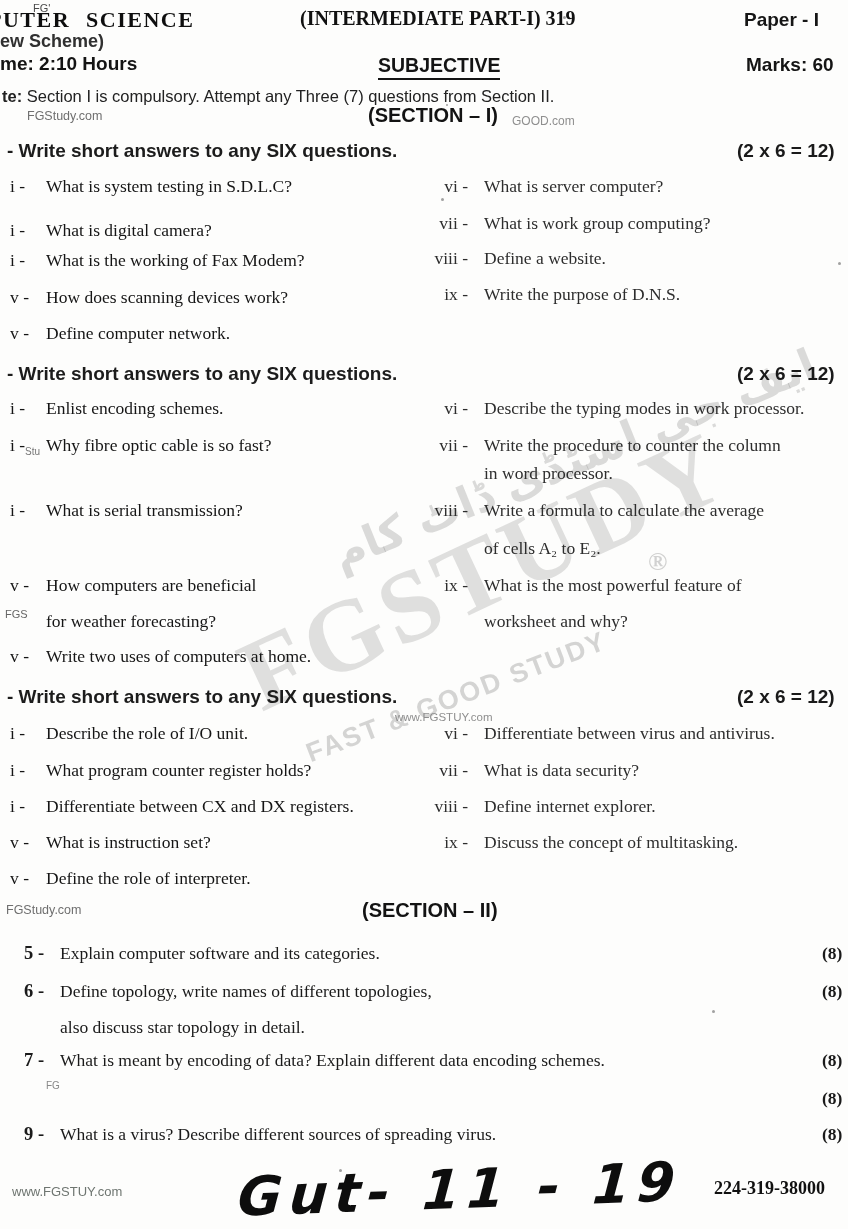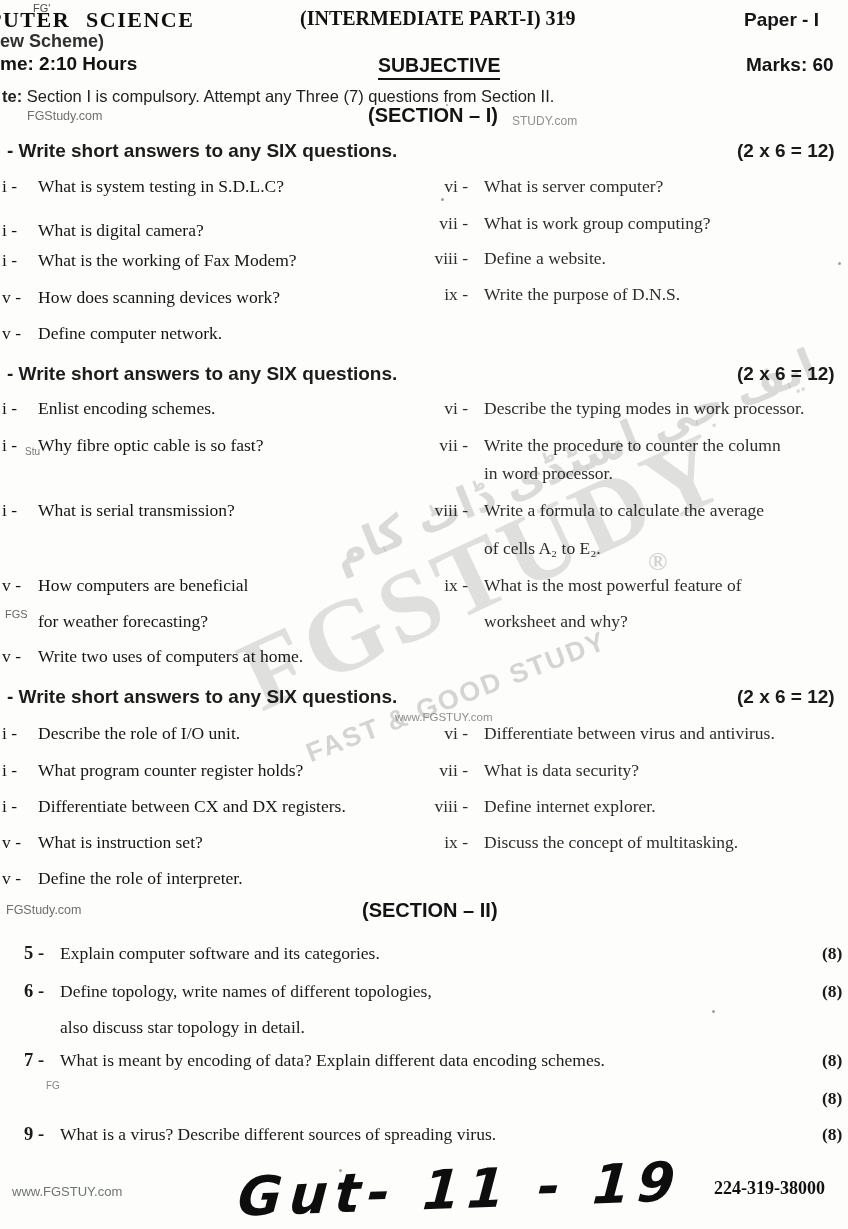--- a/index.html
+++ b/index.html
@@ -19,21 +19,21 @@
   .marks-hdr { left:746px; top:54px; font:bold 19px "Liberation Sans",sans-serif; color:#141414; }
   .note { left:2px; top:87px; font-size:16.5px; font-family:"Liberation Sans",sans-serif; color:#222; }
   .note .nb { font-weight:bold; }
   .wm-sm { font-family:"Liberation Sans",sans-serif; color:#6f6f6f; }
   .sec-label { font:bold 20px "Liberation Sans",sans-serif; color:#131313; }
 
   
   .bhead { position:absolute; left:7px; font:bold 19px "Liberation Sans",sans-serif; color:#1c1c1c; white-space:nowrap; }
   .bmarks { position:absolute; left:737px; font:bold 19px "Liberation Sans",sans-serif; color:#1a1a1a; white-space:nowrap; }
   .row { position:absolute; white-space:nowrap; font-size:17.5px; font-family:"Liberation Serif",serif; }
-  .rowL { left:2px; color:#151515; }
+  .rowL { left:10px; color:#151515; }
   .rowR { left:418px; color:#2d2d2d; }
   .ln { display:inline-block; width:36px; }
   .rn { display:inline-block; width:50px; text-align:right; margin-right:16px; }
 
   
   .s2row { position:absolute; left:24px; white-space:nowrap; font-size:17.5px; color:#1a1a1a; }
   .s2n { display:inline-block; width:36px; font-weight:bold; font-size:18.5px; }
   .s2m { position:absolute; left:822px; font-weight:bold; font-size:17.5px; color:#1a1a1a; white-space:nowrap; }
 
   
@@ -69,21 +69,21 @@
   <div class="abs title-left">PUTER SCIENCE</div>
   <div class="abs title-center">(INTERMEDIATE PART-I) 319</div>
   <div class="abs paper">Paper - I</div>
   <div class="abs scheme">ew Scheme)</div>
   <div class="abs time">me: 2:10 Hours</div>
   <div class="abs subjective">SUBJECTIVE</div>
   <div class="abs marks-hdr">Marks: 60</div>
   <div class="abs note"><span class="nb">te:</span><span> Section I is compulsory. Attempt any Three (7) questions from Section II.</span></div>
   <div class="abs wm-sm" style="left:27px;top:109px;font-size:12.5px;">FGStudy.com</div>
   <div class="abs sec-label" style="left:368px;top:104px;">(SECTION – I)</div>
-  <div class="abs wm-sm" style="left:512px;top:114px;font-size:12px;color:#8f8f8f;">STUDY.com</div>
+  <div class="abs wm-sm" style="left:512px;top:114px;font-size:12px;color:#8f8f8f;">GOOD.com</div>
 
   <div class="bhead" style="top:140px;">- Write short answers to any SIX questions.</div>
   <div class="bmarks" style="top:140px;">(2 x 6 = 12)</div>
   <div class="row rowL" style="top:176px;"><span class="ln">i -</span><span>What is system testing in S.D.L.C?</span></div>
   <div class="row rowL" style="top:213px;margin-top:7px;"><span class="ln">i -</span><span>What is digital camera?</span></div>
   <div class="row rowL" style="top:250px;"><span class="ln">i -</span><span>What is the working of Fax Modem?</span></div>
   <div class="row rowL" style="top:287px;"><span class="ln">v -</span><span>How does scanning devices work?</span></div>
   <div class="row rowL" style="top:323px;"><span class="ln">v -</span><span>Define computer network.</span></div>
   <div class="row rowR" style="top:176px;"><span class="rn">vi -</span><span>What is server computer?</span></div>
   <div class="row rowR" style="top:213px;"><span class="rn">vii -</span><span>What is work group computing?</span></div>

